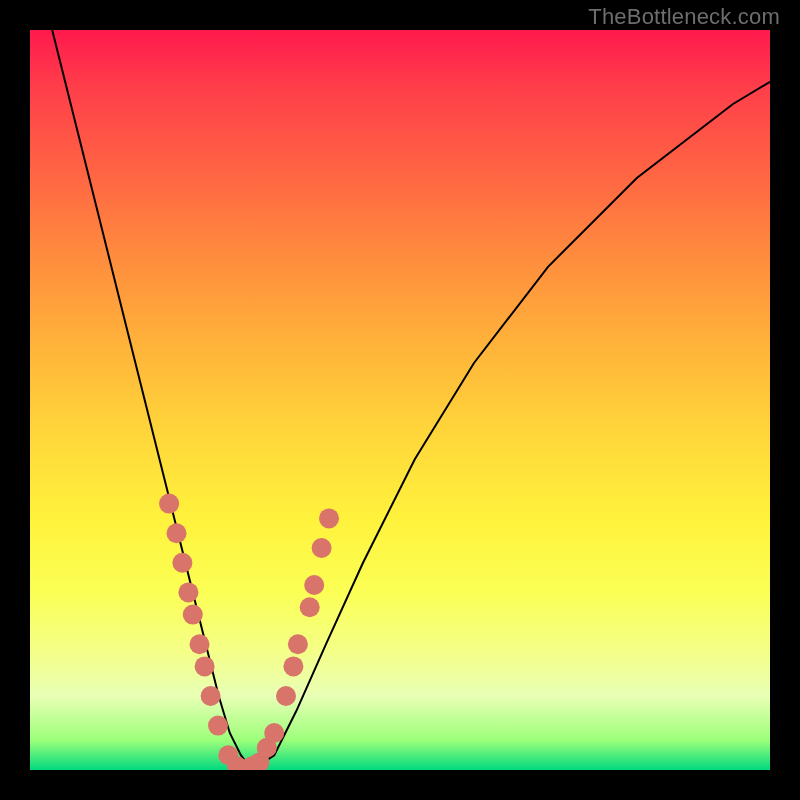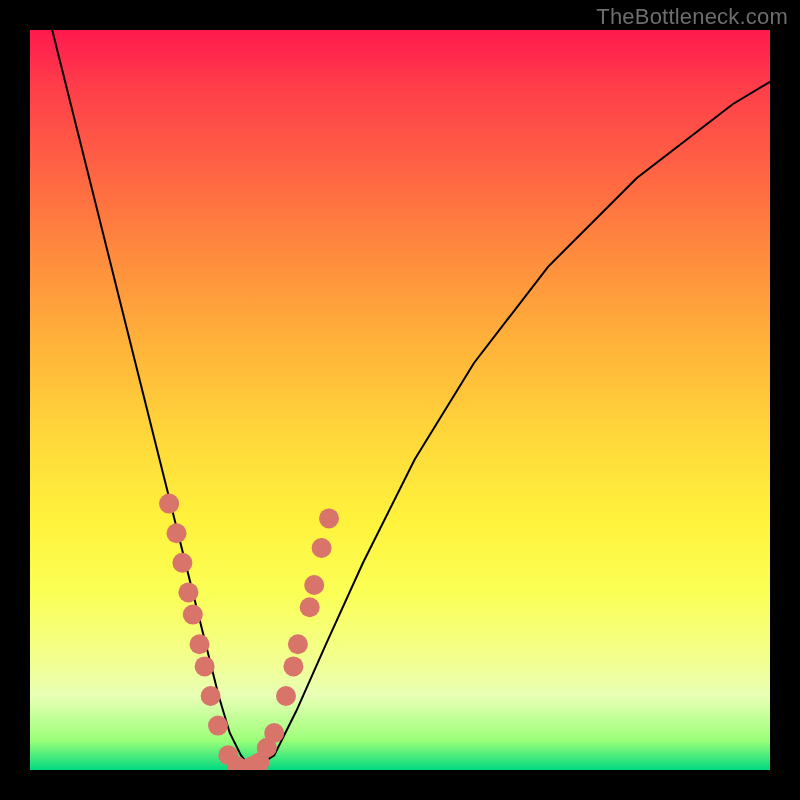--- a/index.html
+++ b/index.html
@@ -37,21 +37,21 @@
       #fbff55 76%,
       #f4ff88 84%,
       #e8ffb5 90%,
       #9cff7a 96%,
       #00d97e 100%
     );
   }
   .watermark {
     position: absolute;
     top: 4px;
-    right: 12px;
+    right: 20px;
     color: #6d6d6d;
     font-size: 22px;
     letter-spacing: 0.2px;
     user-select: none;
   }
   svg.curve {
     position: absolute;
     top: 0;
     left: 0;
     width: 740px;

